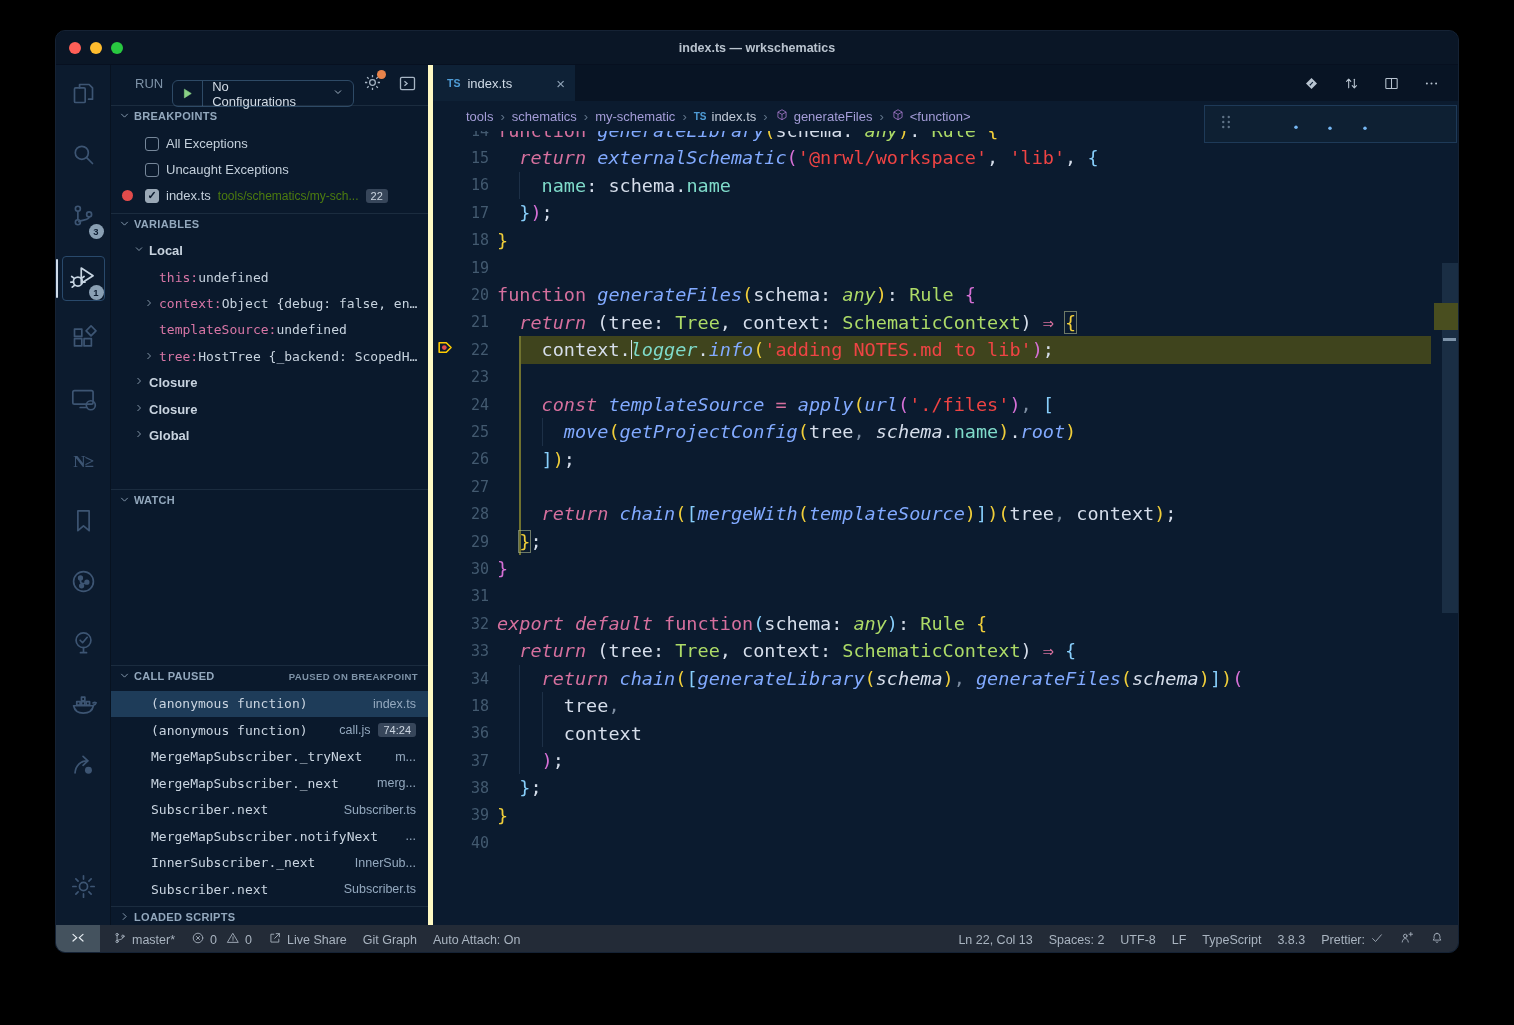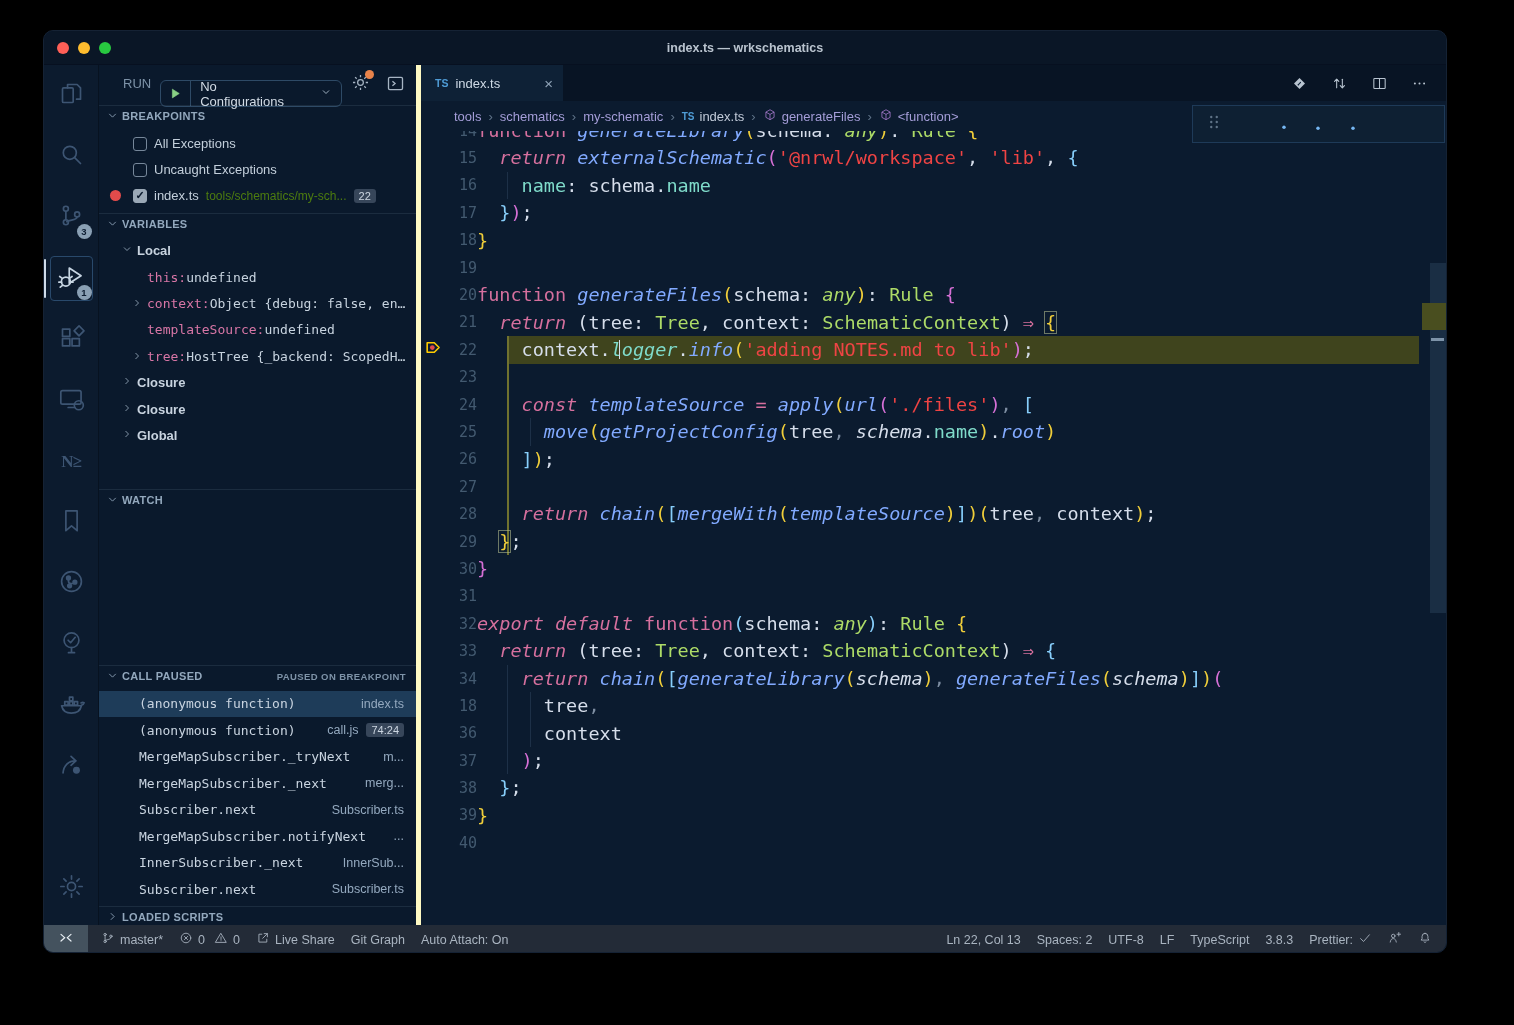--- a/index.html
+++ b/index.html
@@ -1,18 +1,18 @@
 <!DOCTYPE html>
 <html><head>
 <meta charset="utf-8">
 <style>
   html,body{margin:0;padding:0;background:#000;width:1514px;height:1025px;overflow:hidden;
     font-family:"Liberation Sans",sans-serif;-webkit-font-smoothing:antialiased;}
   *{box-sizing:border-box;}
-  #window{position:absolute;left:43px;top:30px;width:1404px;height:923px;background:#0b1b2f;
+  #window{position:absolute;left:55px;top:30px;width:1404px;height:923px;background:#0b1b2f;
     border-radius:10px;overflow:hidden;box-shadow:0 25px 70px rgba(0,0,0,.8);border:1px solid #152234;}
   
   .titlebar{height:34px;background:#0a1626;display:flex;align-items:center;justify-content:center;
     color:#b9c3ce;font-size:12.5px;font-weight:bold;position:relative;border-bottom:1px solid #071020;}
   .lights{position:absolute;left:13px;top:11px;display:flex;gap:9px;}
   .light{width:12px;height:12px;border-radius:50%;}
   .l-red{background:#ff5f57}.l-yellow{background:#febc2e}.l-green{background:#28c840}
   
   .main{display:flex;height:860px;}
   
@@ -95,21 +95,21 @@
   .bc-ts{color:#4f9cd6;font-weight:bold;font-size:10px;}
   .bc-item svg{width:14px;height:14px;stroke:#b180d7;fill:none;stroke-width:1.3;}
   .bc-file{color:#c2cbd9;}
   
   .code{position:absolute;left:0;right:0;top:66px;bottom:0;overflow:hidden;}
   .code-lines{position:absolute;left:0;right:0;top:-14px;}
   .cl{height:27.4px;display:flex;align-items:center;position:relative;}
   .cl .bpz{width:22px;flex:none;display:flex;align-items:center;justify-content:flex-end;height:100%;position:relative;z-index:2;}
   .cl .bpz svg{width:19px;height:19px;}
   .cl .num{width:34px;flex:none;text-align:right;color:#435a70;font:15px "DejaVu Sans Mono",monospace;position:relative;z-index:2;}
-  .cl .ct{white-space:pre;font:18.5px/27.4px "DejaVu Sans Mono",monospace;position:relative;z-index:2;}
+  .cl .ct{margin-left:8px;white-space:pre;font:18.5px/27.4px "DejaVu Sans Mono",monospace;position:relative;z-index:2;}
   .hl-bg{position:absolute;left:88px;right:27px;top:0;bottom:0;background:#3f441d;z-index:1;}
   .iguide{position:absolute;top:0;bottom:0;width:1px;background:rgba(95,125,158,.22);z-index:1;}
   .yguide{position:absolute;left:86px;width:1.5px;background:#70722f;z-index:1;}
   .cursor{position:absolute;width:1.5px;height:19px;background:#d6deeb;z-index:3;}
   
   .tk-k{color:#d6709e}.tk-ki{color:#d6709e;font-style:italic}
   .tk-f{color:#82aaff;font-style:italic}
   .tk-t{color:#addb67}.tk-ti{color:#addb67;font-style:italic}
   .tk-s{color:#ef4444}
   .tk-tl{color:#7fdbca}.tk-tli{color:#7fdbca;font-style:italic}

